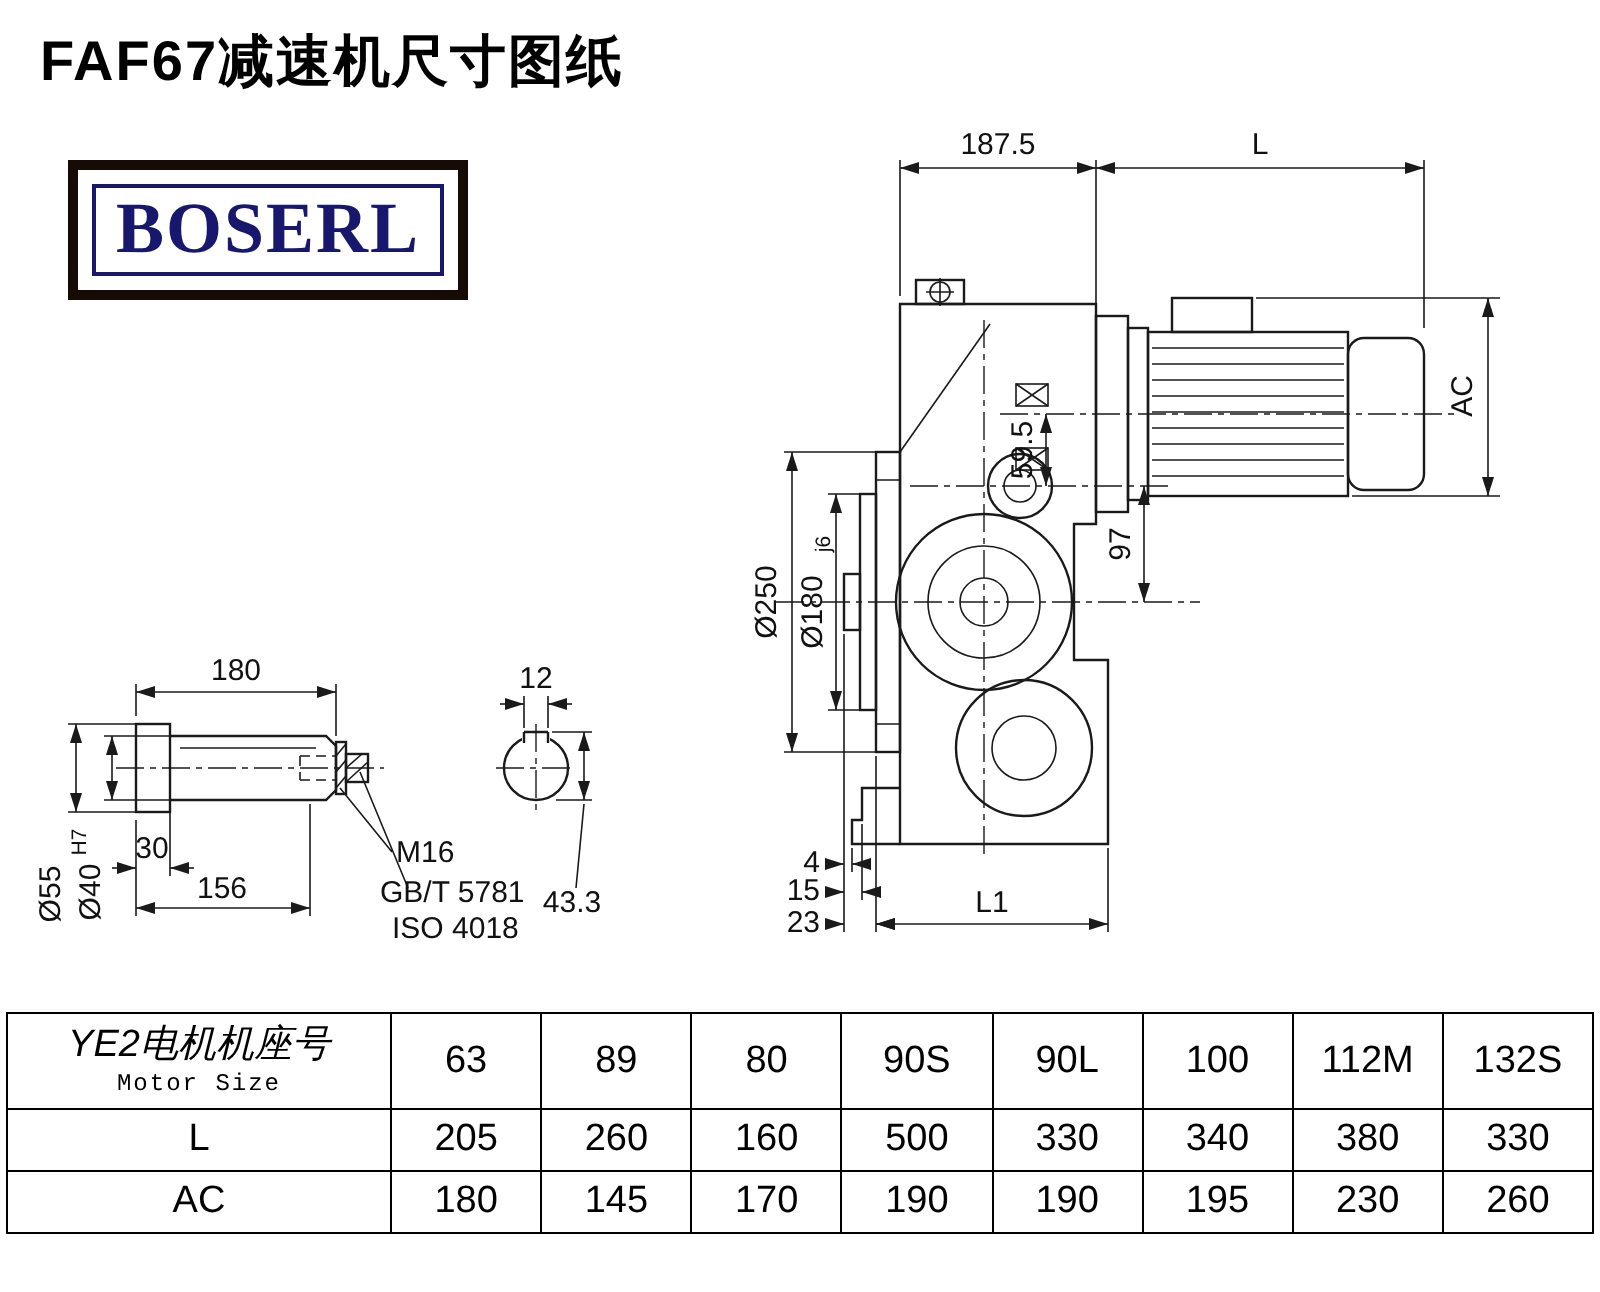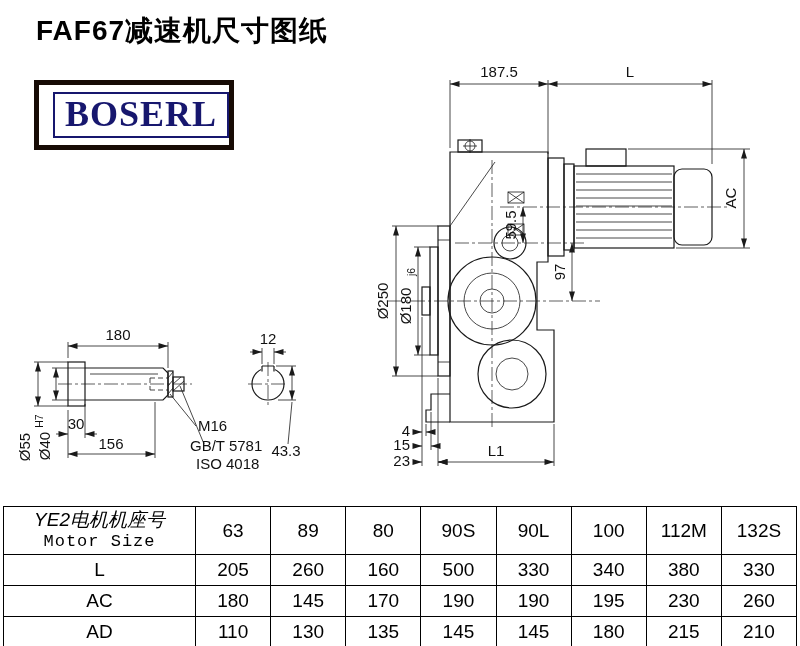--- a/index.html
+++ b/index.html
@@ -1,43 +1,43 @@
 <!DOCTYPE html>
 <html><head>
 <meta charset="utf-8">
 <style>
   html,body{margin:0;padding:0;}
   body{width:800px;height:646px;background:#fff;position:relative;overflow:hidden;
        font-family:"Liberation Sans",sans-serif;color:#000;}
-  .title{position:absolute;left:36px;top:12px;font-size:28px;font-weight:bold;
+  .title{position:absolute;left:20px;top:12px;font-size:28px;font-weight:bold;
          letter-spacing:1px;white-space:nowrap;}
   .logo-box{position:absolute;left:34px;top:80px;width:190px;height:60px;
             border:5px solid #170b05;background:#fff;display:flex;
-            align-items:center;justify-content:flex-end;}
+            align-items:center;justify-content:center;}
   .logo-text{font-family:"Liberation Serif",serif;font-size:36px;font-weight:bold;
              color:#17176e;letter-spacing:1px;border:2px solid #17176e;
              padding:0 10px;line-height:1.15;}
   svg.drawing{position:absolute;left:0;top:0;}
   .ol{stroke:#1a1a1a;stroke-width:1.2;fill:none;}
   .thin{stroke:#1a1a1a;stroke-width:.8;fill:none;}
   .cl{stroke:#1a1a1a;stroke-width:.7;fill:none;stroke-dasharray:14 3 3 3;}
   .dash{stroke-dasharray:5 3;}
   .dim{stroke:#1a1a1a;stroke-width:.8;fill:none;}
   text.dt{font-family:"Liberation Sans",sans-serif;font-size:15px;fill:#111;
           stroke:none;text-anchor:middle;}
   text.sm{font-size:10.5px;}
   text.lbl{text-anchor:start;}
   text.end{text-anchor:end;}
   table.dim-table{position:absolute;left:3px;top:506px;width:794px;
                   border-collapse:collapse;table-layout:fixed;text-align:center;
                   font-size:19px;}
   table.dim-table td{border:1.5px solid #000;height:30px;padding:0;vertical-align:middle;}
   table.dim-table tr.hdr td{height:47px;}
   .hdr-zh{font-size:19px;line-height:1.2;font-style:italic;}
-  .hdr-en{font-family:"Liberation Mono",monospace;font-size:17px;letter-spacing:1px;line-height:1.2;}
+  .hdr-en{font-family:"Liberation Mono",monospace;font-size:12px;letter-spacing:1px;line-height:1.2;}
 </style>
 </head>
 <body>
 
 <div class="title">FAF67减速机尺寸图纸</div>
 
 <div class="logo-box">
   <span class="logo-text">BOSERL</span>
 </div>
 
@@ -220,25 +220,14 @@
     <td>AC</td>
     <td>180</td>
     <td>145</td>
     <td>170</td>
     <td>190</td>
     <td>190</td>
     <td>195</td>
     <td>230</td>
     <td>260</td>
   </tr>
-  <tr>
-    <td>AD</td>
-    <td>110</td>
-    <td>130</td>
-    <td>135</td>
-    <td>145</td>
-    <td>145</td>
-    <td>180</td>
-    <td>215</td>
-    <td>210</td>
-  </tr>
 </tbody>
   </table>
 
 </body></html>

